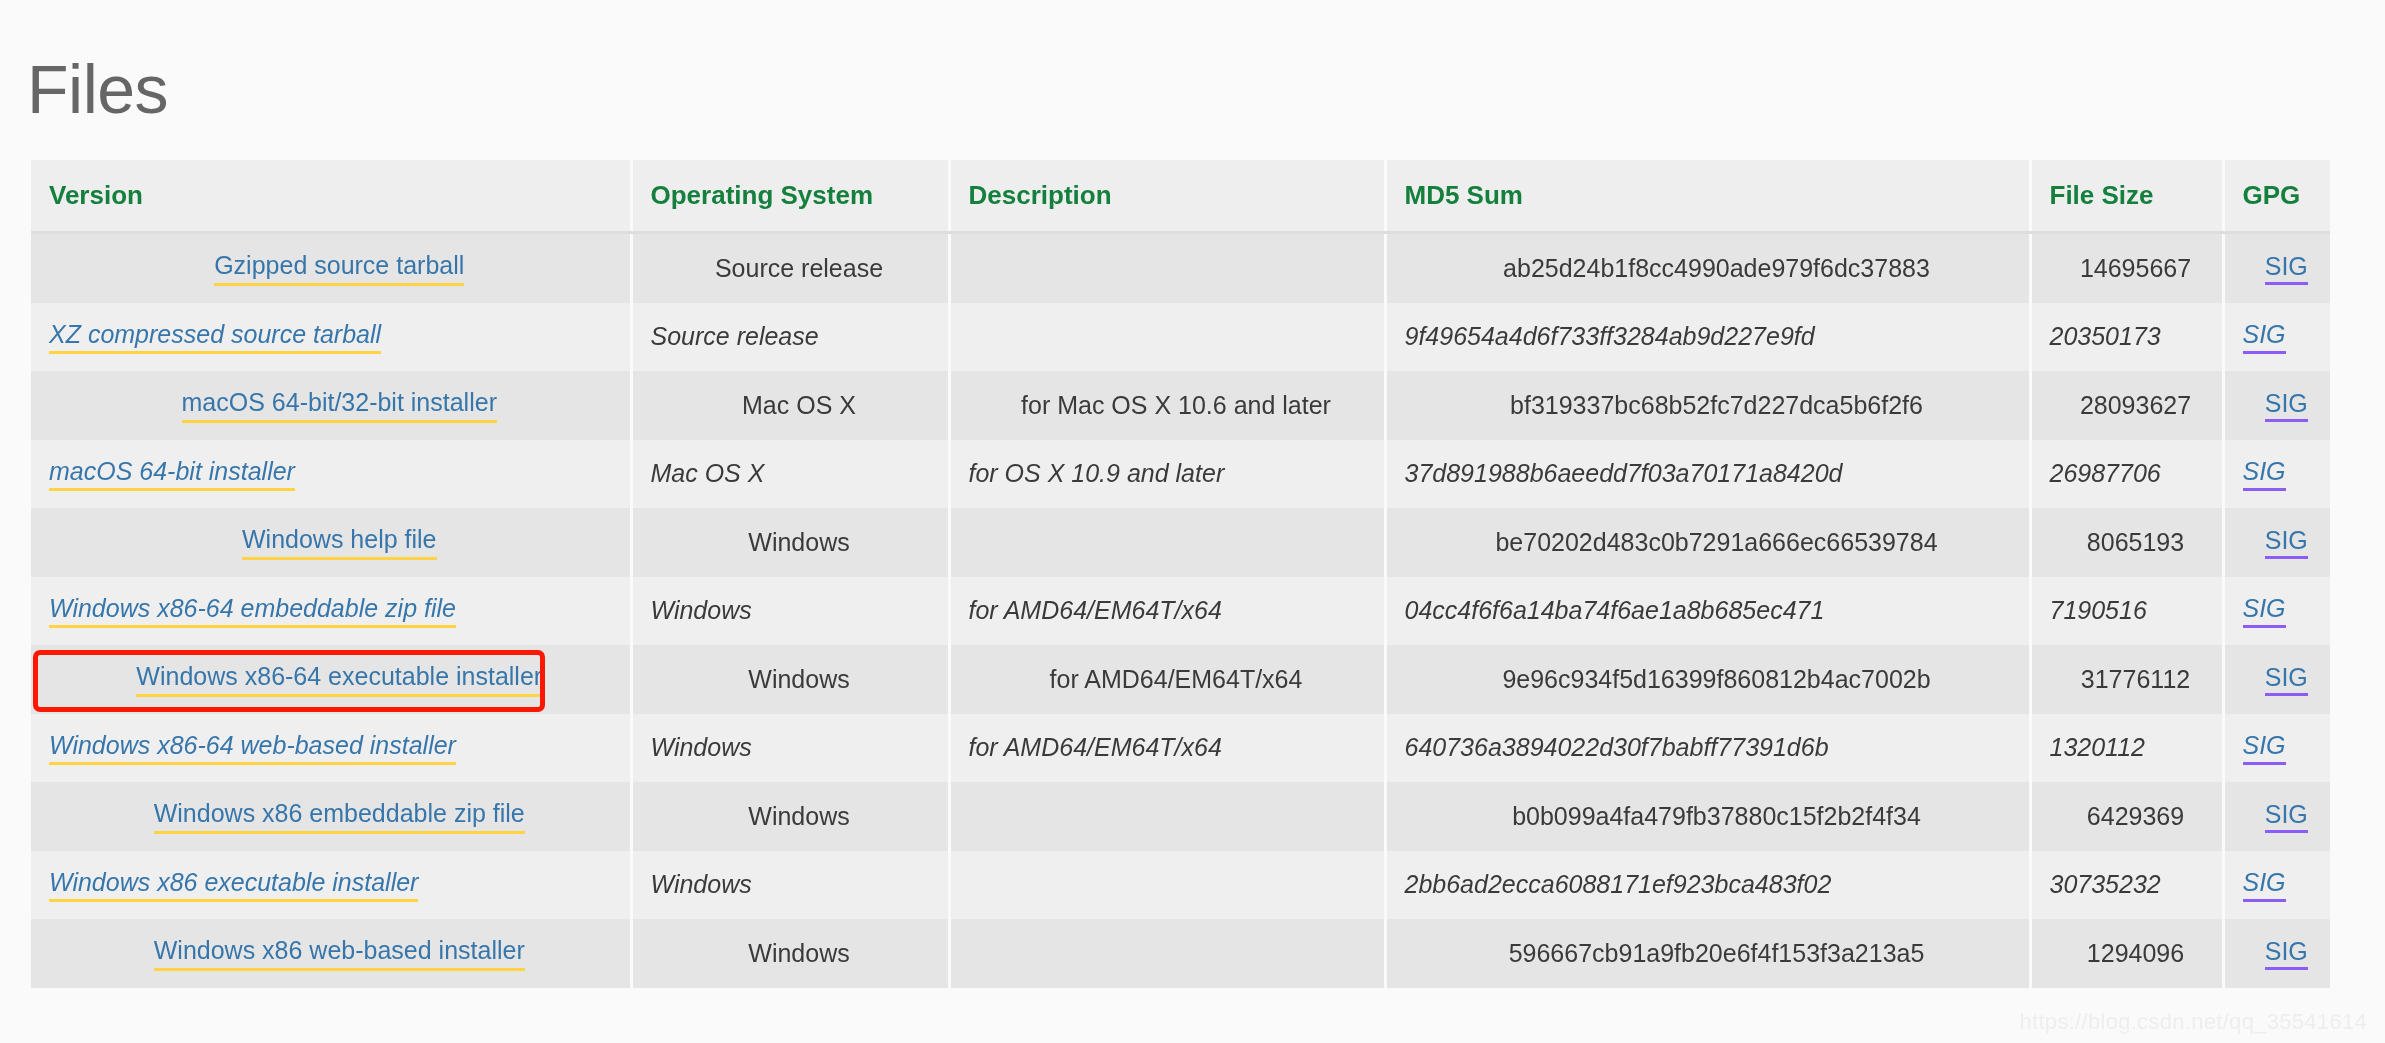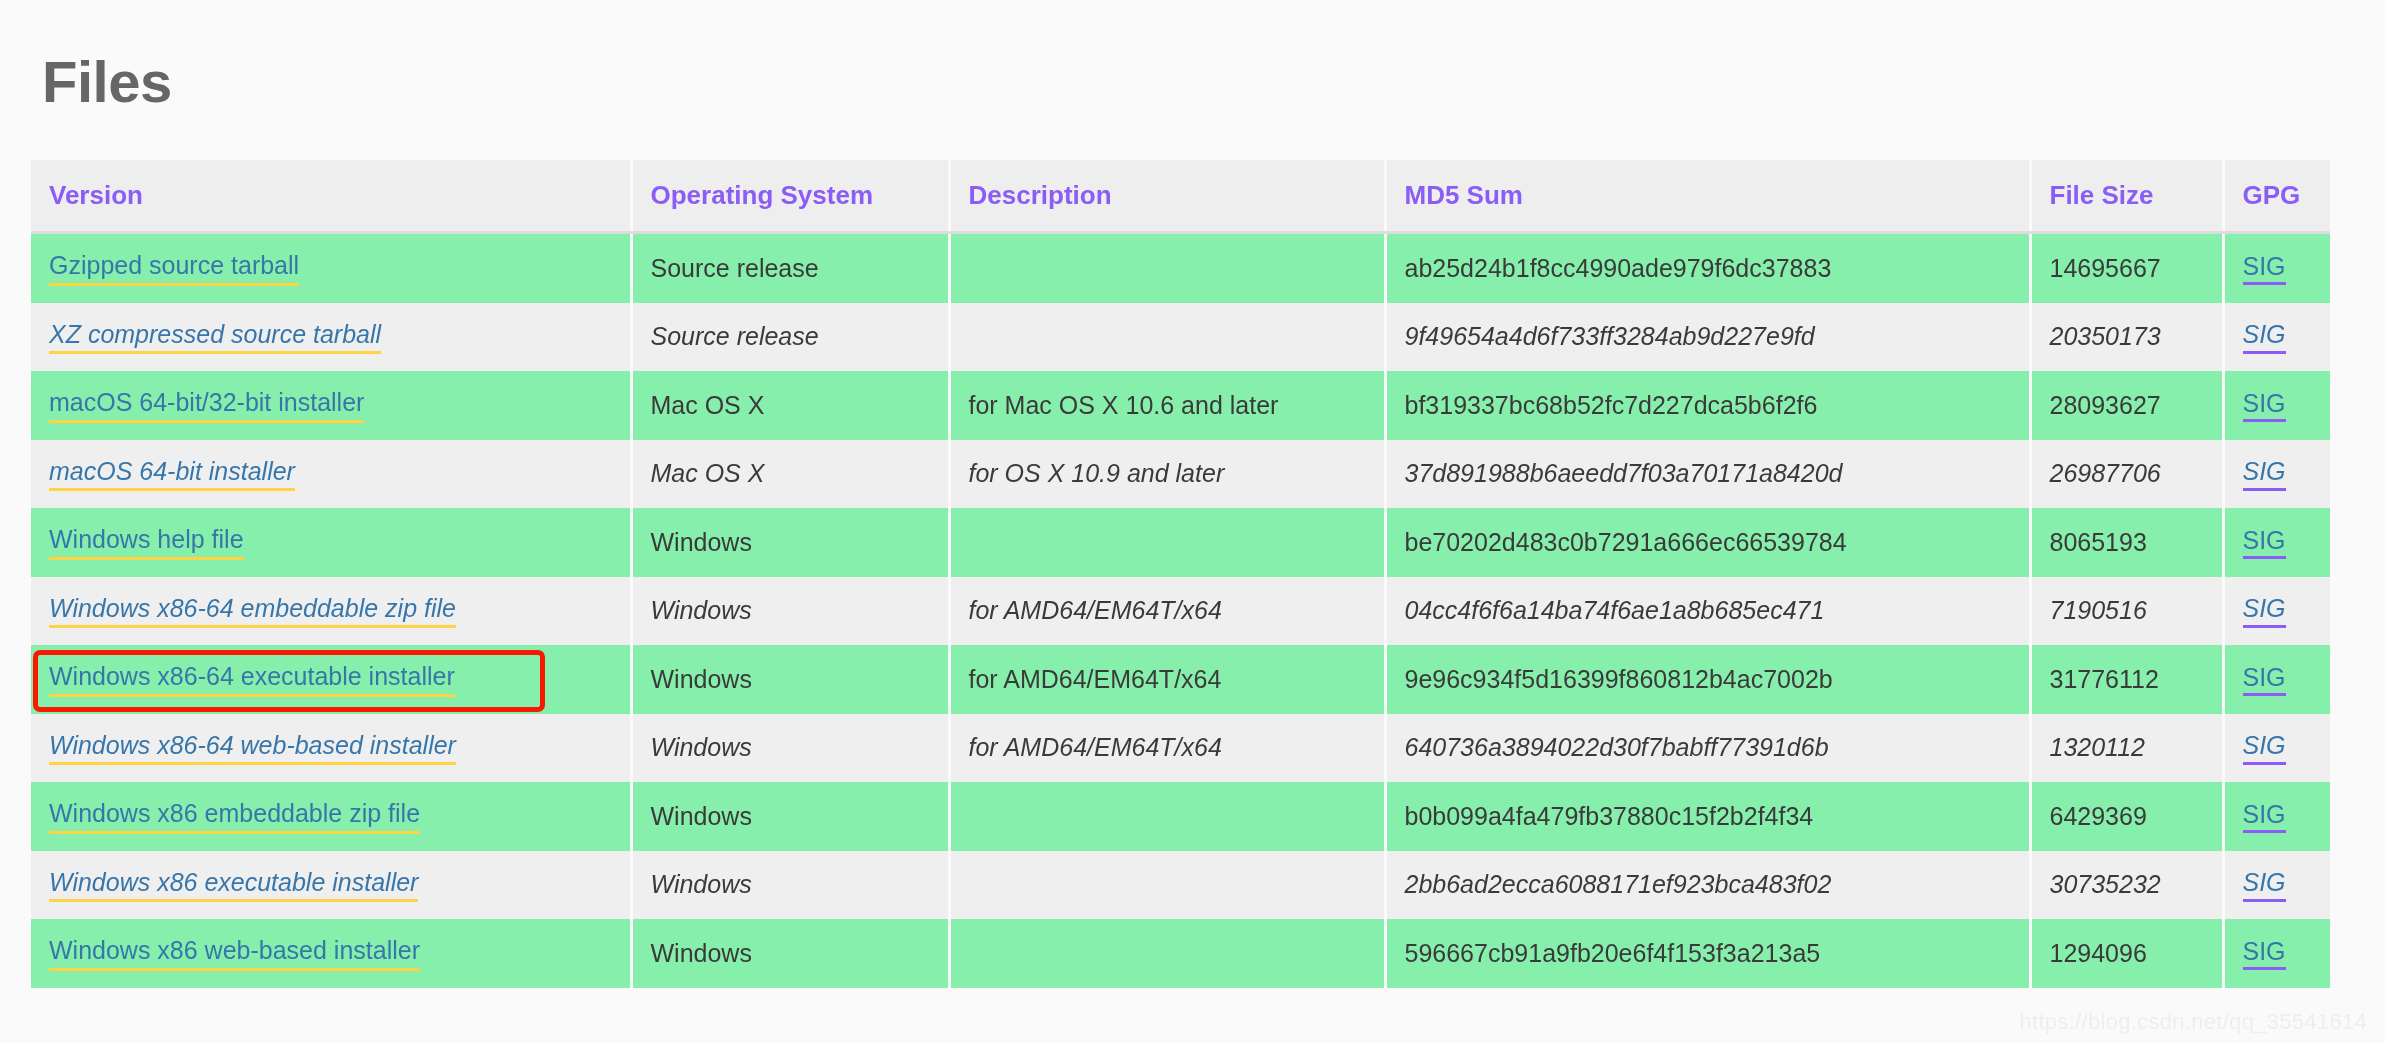--- a/index.html
+++ b/index.html
@@ -17,25 +17,25 @@
   }
 
   .page {
     position: absolute;
     inset: 0;
     background: #fafafa;
   }
 
   .page-title {
     position: absolute;
-    left: 42px;
+    left: 27px;
     top: 8px;
-    font-size: 58px;
+    font-size: 68px;
     line-height: 70px;
-    font-weight: bold;
+    font-weight: normal;
     color: #666666;
     letter-spacing: -0.5px;
   }
 
   .table-wrap {
     position: absolute;
     left: 31px;
     top: 160px;
     width: 2299px;
   }
@@ -52,42 +52,42 @@
   table.files col.c-desc    { width: 436px; }
   table.files col.c-md5     { width: 645px; }
   table.files col.c-size    { width: 193px; }
   table.files col.c-gpg     { width: 107px; }
 
   table.files thead th {
     background: #eeeeee;
     text-align: left;
     font-weight: bold;
     font-size: 26px;
-    color: #8b5cf6;
+    color: #15803d;
     padding: 20px 0 20px 18px;
     border-bottom: 3px solid #dddddd;
     border-right: 3px solid #fafafa;
     vertical-align: middle;
     white-space: nowrap;
   }
   table.files thead th:last-child { border-right: none; }
 
   table.files tbody td {
     padding: 17px 0 17px 18px;
     border-right: 3px solid #fafafa;
     vertical-align: middle;
     color: #3a3a3a;
     font-size: 25px;
     white-space: nowrap;
     height: 45px;
     box-sizing: border-box;
   }
   table.files tbody td:last-child { border-right: none; }
 
-  table.files tbody tr.odd  td { background: #86efac; }
+  table.files tbody tr.odd  td { background: #e5e5e5; text-align: center; }
   table.files tbody tr.even td { background: #efefef; font-style: italic; }
 
   a.flink {
     color: #3776ab;
     text-decoration: none;
     border-bottom: 3px solid #ffd343;
     padding-bottom: 3px;
     display: inline-block;
     line-height: 1.1;
   }

